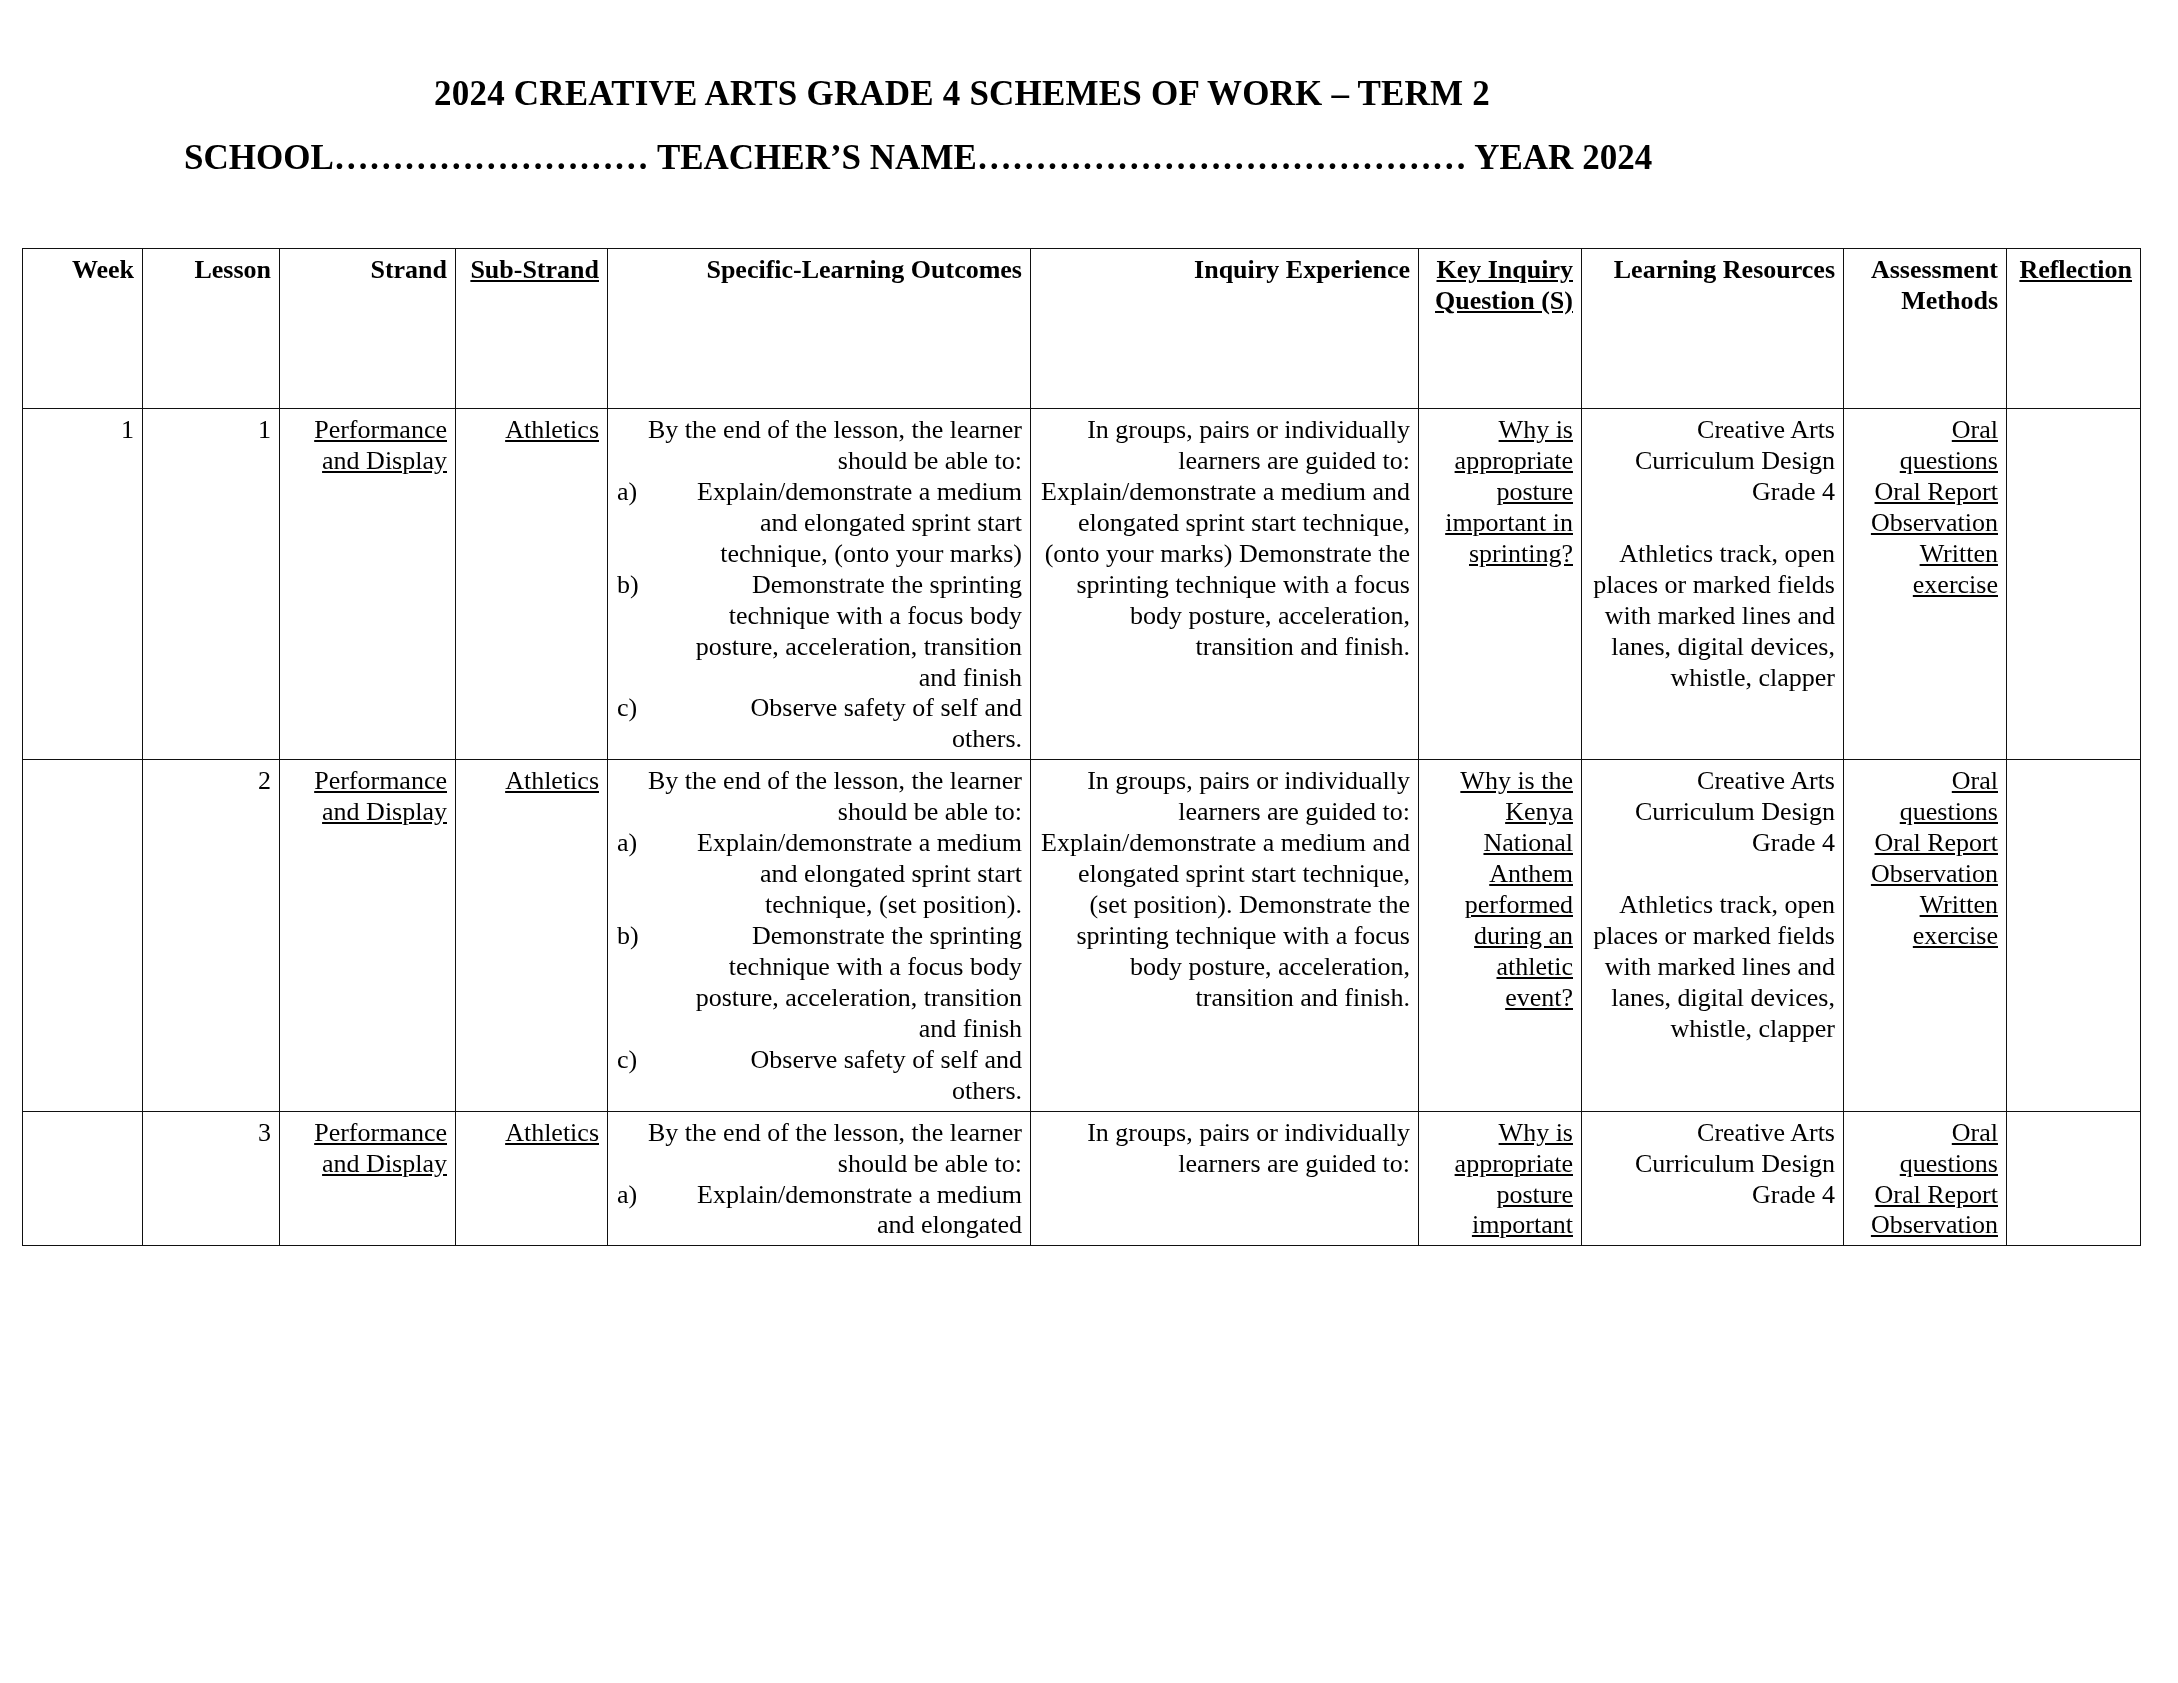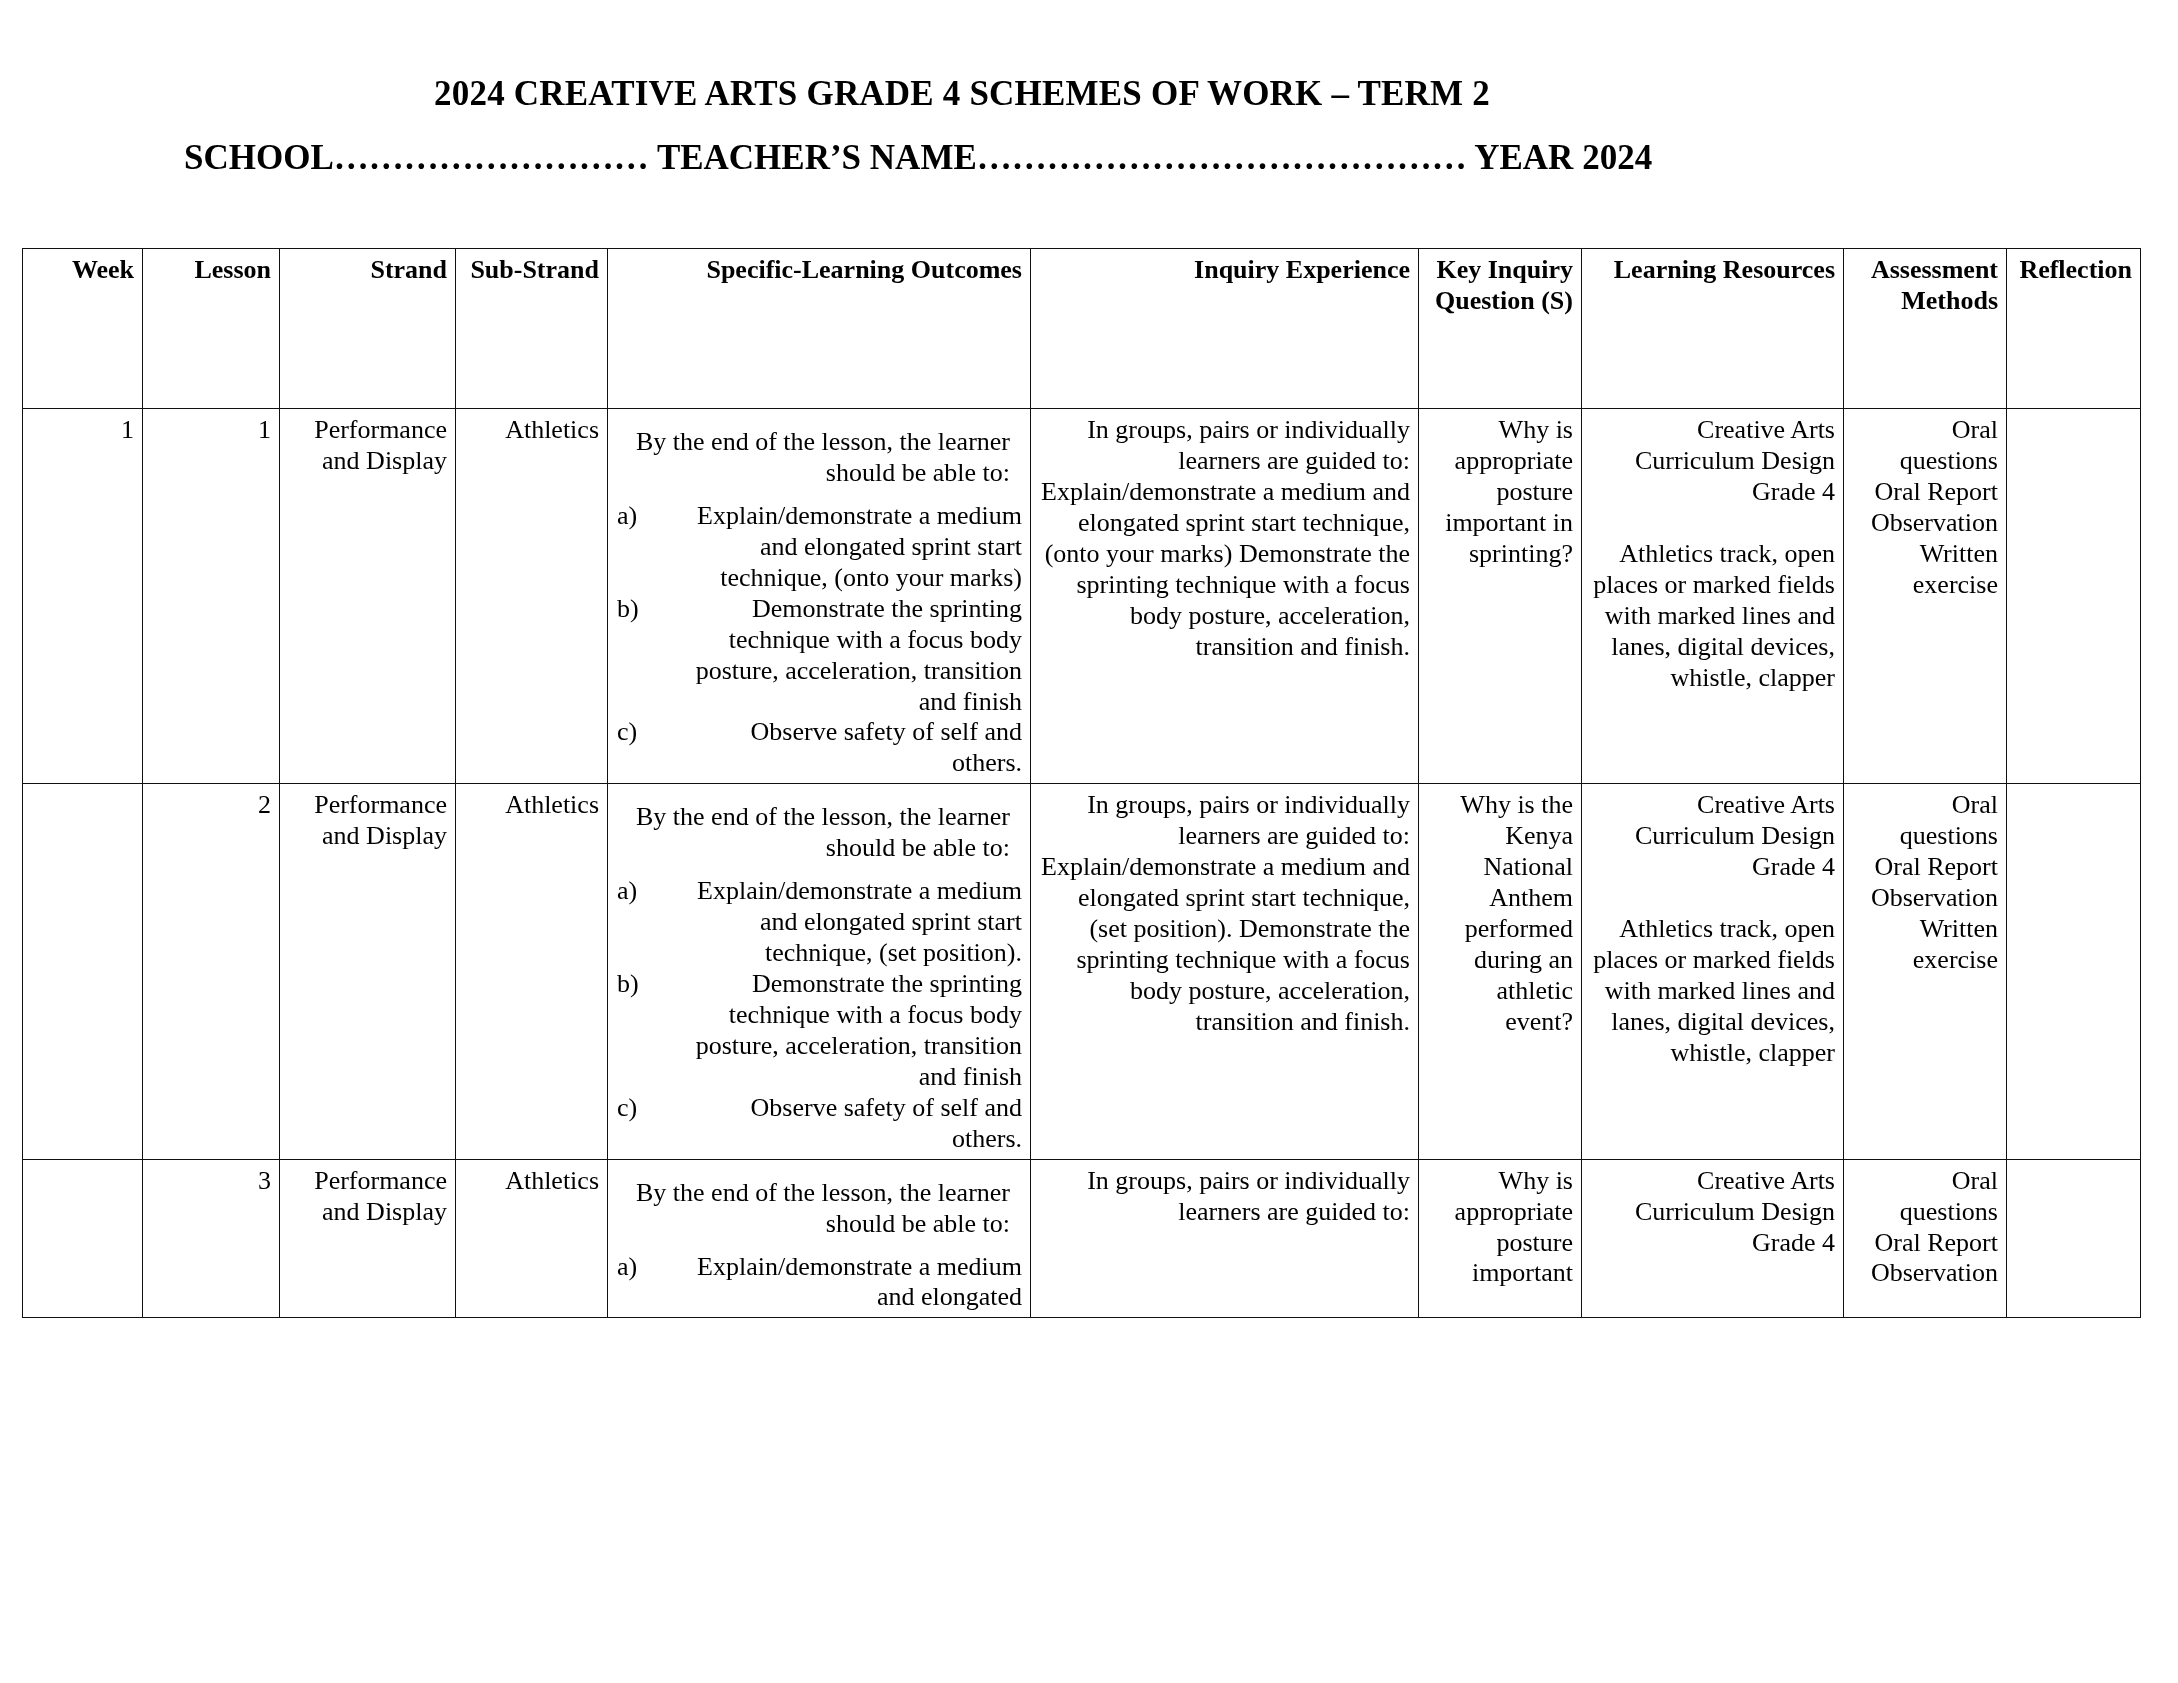--- a/index.html
+++ b/index.html
@@ -78,21 +78,21 @@
   col.c-sub    { width: 152px; }
   col.c-slo    { width: 423px; }
   col.c-le     { width: 388px; }
   col.c-kiq    { width: 163px; }
   col.c-lr     { width: 262px; }
   col.c-am     { width: 163px; }
   col.c-ref    { width: 134px; }
 
   .num-cell { font-weight: bold; }
 
-  .intro-line { margin: 12px; }
+  .intro-line { margin: 0; }
 
   
   ol.lettered {
     list-style: none;
     margin: 0;
     padding: 0;
   }
   ol.lettered > li {
     position: relative;
     padding-left: 63px;
@@ -100,21 +100,21 @@
   }
   ol.lettered > li .marker {
     position: absolute;
     left: 0;
     top: 0;
   }
   .stack-line { margin: 0; }
   .blank-line { height: 1.19em; }
 
   
-  .wrapcol { word-break: break-word; overflow-wrap: anywhere; }
+  .wrapcol { word-break: break-word; overflow-wrap: anywhere; text-decoration: underline; }
 </style>
 </head>
 <body>
 
 <div class="page">
 
   <h1 class="doc-title">2024 CREATIVE ARTS GRADE 4 SCHEMES OF WORK – TERM 2</h1>
 
   <h2 class="doc-subtitle">SCHOOL……………………… TEACHER’S NAME…………………………………… YEAR 2024</h2>
 

